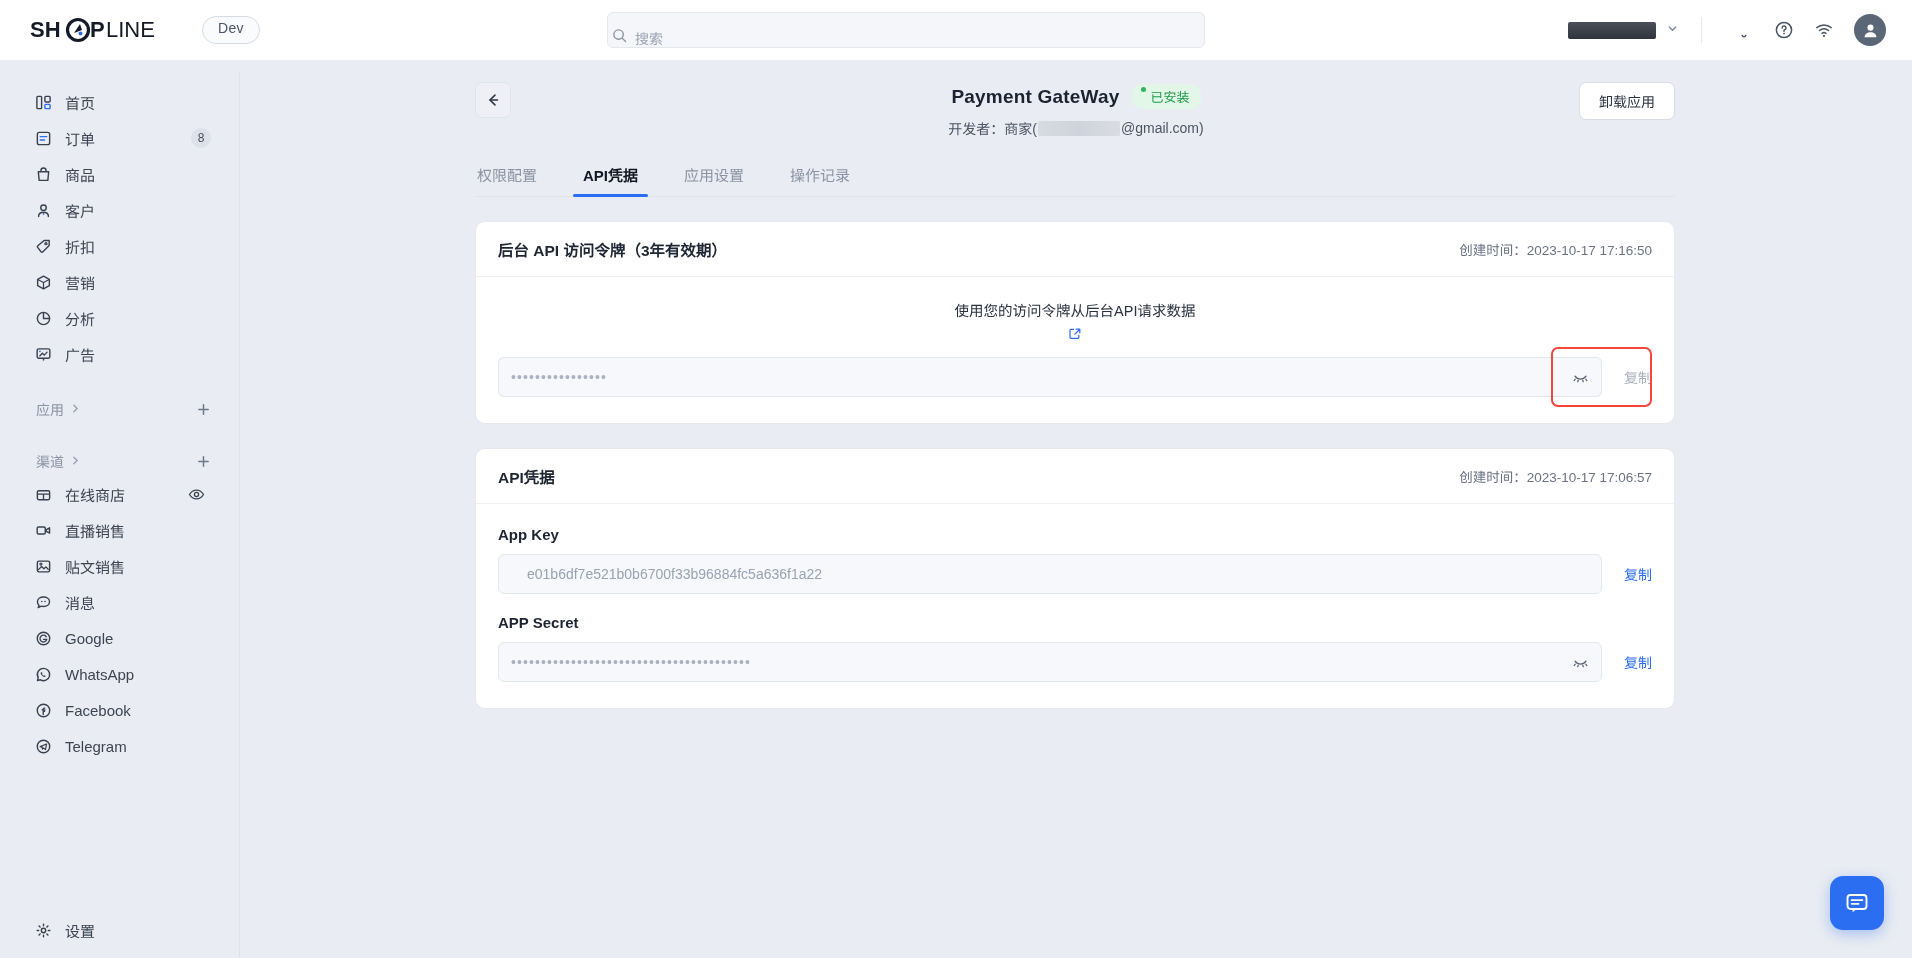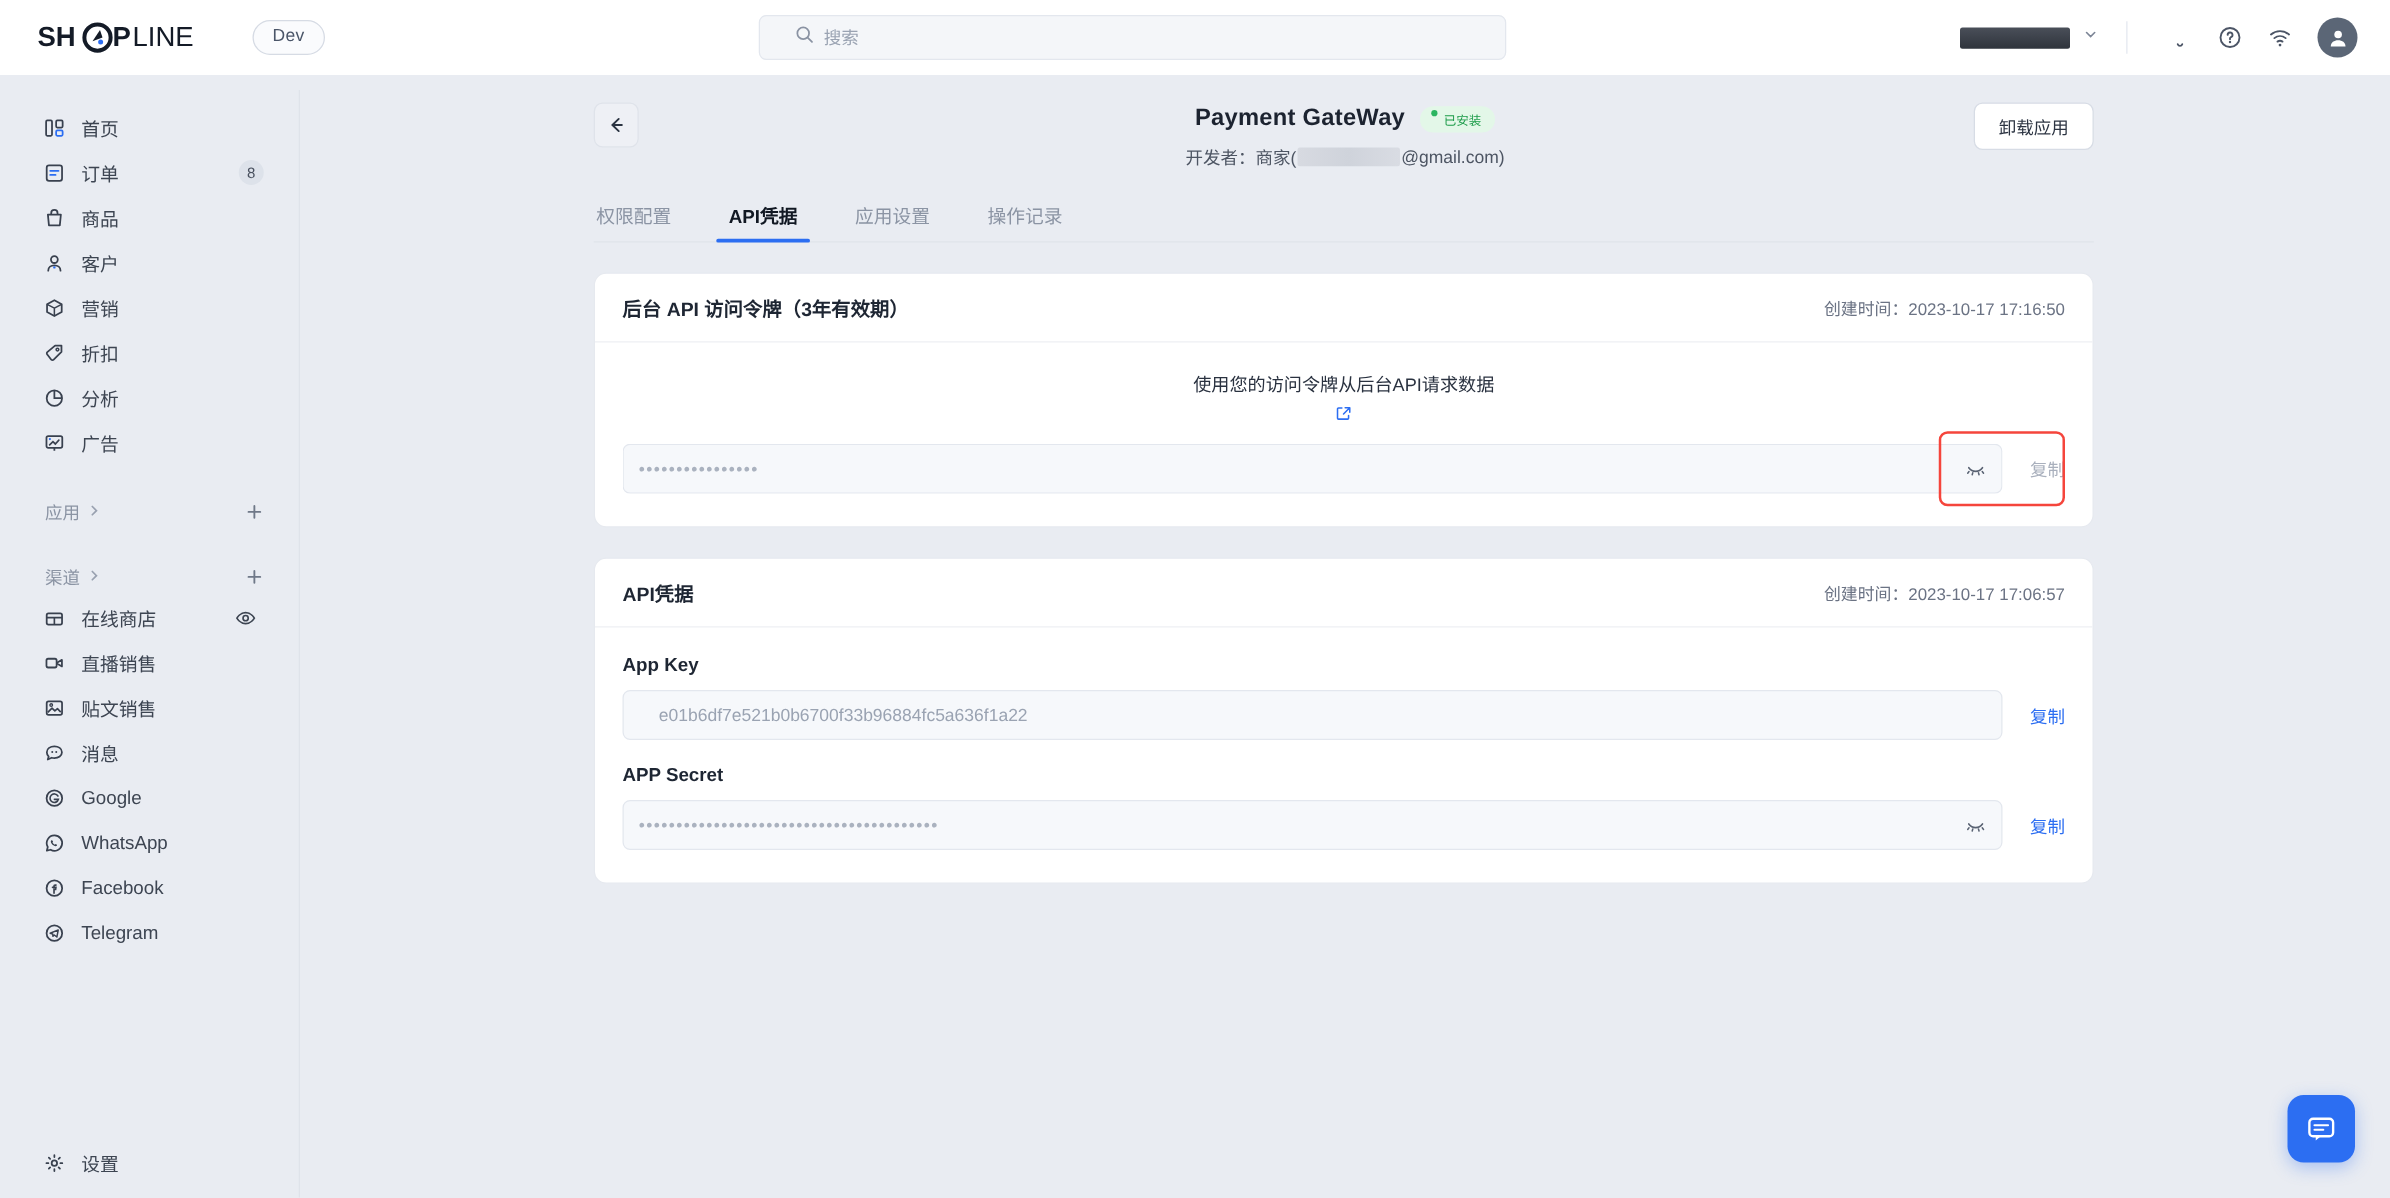--- a/index.html
+++ b/index.html
@@ -21,21 +21,21 @@
   .logo { display: flex; align-items: center; height: 28px; }
   .logo svg { display: block; }
   .dev-badge {
     margin-left: 22px; border: 1px solid #d6dbe4; border-radius: 14px;
     padding: 3px 15px; font-size: 14px; color: #4c5costumes; color: #4a5568;
     background: #fafbfd; letter-spacing: .3px;
   }
   .search-wrap { flex: 0 0 auto; margin-left: 367px; }
   .search-box {
     width: 598px; height: 36px; background: #f4f6f9; border: 1px solid #e3e7ee;
-    border-radius: 6px; display: flex; align-items: center; padding: 0 28px; gap: 8px;
+    border-radius: 6px; display: flex; align-items: flex-end; padding: 0 4px; gap: 8px;
   }
   .search-box input {
     border: none; outline: none; background: transparent; font-size: 14px;
     color: #3c4351; width: 100%; font-family: inherit;
   }
   .search-box input::placeholder { color: #9aa3b2; }
   .top-right {
     position: absolute; right: 0; top: 0; height: 60px;
     display: flex; align-items: center; gap: 0; padding-right: 26px;
   }
@@ -90,21 +90,21 @@
   .page-head { padding: 22px 0 0 0; position: relative; }
   .back-btn {
     position: absolute; left: 235px; top: 22px; width: 36px; height: 36px;
     border: 1px solid #dfe3ea; border-radius: 7px; background: #eef0f5;
     display: flex; align-items: center; justify-content: center; cursor: pointer;
   }
   .title-block { text-align: center; padding-top: 2px; }
   .title-row { display: flex; align-items: center; justify-content: center; gap: 12px; }
   .app-title { font-size: 19px; font-weight: bold; color: #1c2330; letter-spacing: .2px; text-align: center; }
   .inst-badge {
-    background: #e3f7e8; color: #1d9c4a; font-size: 10px; border-radius: 11px;
+    background: #e3f7e8; color: #1d9c4a; font-size: 13px; border-radius: 11px;
     padding: 3px 11px 3px 9px; display: flex; gap: 5px;
   }
   .inst-dot { width: 5px; height: 5px; border-radius: 50%; background: #2bb560; }
   .dev-line {
     margin-top: 9px; font-size: 14px; color: #4d5563;
     display: flex; align-items: center; justify-content: center; gap: 0;
   }
   .dev-redact {
     display: inline-block; width: 82px; height: 15px; border-radius: 2px;
     background: linear-gradient(90deg,#d7dae1,#cfd3db,#d9dce3);
@@ -291,35 +291,35 @@
         <path d="M3.8 15.4c0-2.9 2.3-4.5 5.2-4.5s5.2 1.6 5.2 4.5" stroke="#39414f" stroke-width="1.5" stroke-linecap="round"></path>
         <circle cx="9" cy="12.6" r="1" fill="#2c6ef2"></circle>
       </svg>
     </span>
     <span class="nav-label">客户</span>
   </div>
 
   <div class="nav-item">
     <span class="nav-icn">
       <svg width="17" height="17" viewBox="0 0 18 18" fill="none">
+        <path d="M9.6 2.6H15V8l-6.6 6.6a1.4 1.4 0 0 1-2 0L3 10.2a1.4 1.4 0 0 1 0-2Z" stroke="#39414f" stroke-width="1.5" stroke-linejoin="round"></path>
+        <circle cx="11.6" cy="6" r="1.15" stroke="#39414f" stroke-width="1.3"></circle>
+      </svg>
+    </span>
+    <span class="nav-label">折扣</span>
+  </div>
+
+  <div class="nav-item">
+    <span class="nav-icn">
+      <svg width="17" height="17" viewBox="0 0 18 18" fill="none">
         <path d="M9 2.3 15.2 5.7v6.6L9 15.7 2.8 12.3V5.7Z" stroke="#39414f" stroke-width="1.5" stroke-linejoin="round"></path>
         <path d="M9 9v6.7M9 9 2.9 5.8M9 9l6.1-3.2" stroke="#39414f" stroke-width="1.3"></path>
       </svg>
     </span>
     <span class="nav-label">营销</span>
-  </div>
-
-  <div class="nav-item">
-    <span class="nav-icn">
-      <svg width="17" height="17" viewBox="0 0 18 18" fill="none">
-        <path d="M9.6 2.6H15V8l-6.6 6.6a1.4 1.4 0 0 1-2 0L3 10.2a1.4 1.4 0 0 1 0-2Z" stroke="#39414f" stroke-width="1.5" stroke-linejoin="round"></path>
-        <circle cx="11.6" cy="6" r="1.15" stroke="#39414f" stroke-width="1.3"></circle>
-      </svg>
-    </span>
-    <span class="nav-label">折扣</span>
   </div>
 
   <div class="nav-item">
     <span class="nav-icn">
       <svg width="17" height="17" viewBox="0 0 18 18" fill="none">
         <circle cx="9" cy="9" r="6.5" stroke="#39414f" stroke-width="1.5"></circle>
         <path d="M9 3v6h6" stroke="#39414f" stroke-width="1.5"></path>
       </svg>
     </span>
     <span class="nav-label">分析</span>

